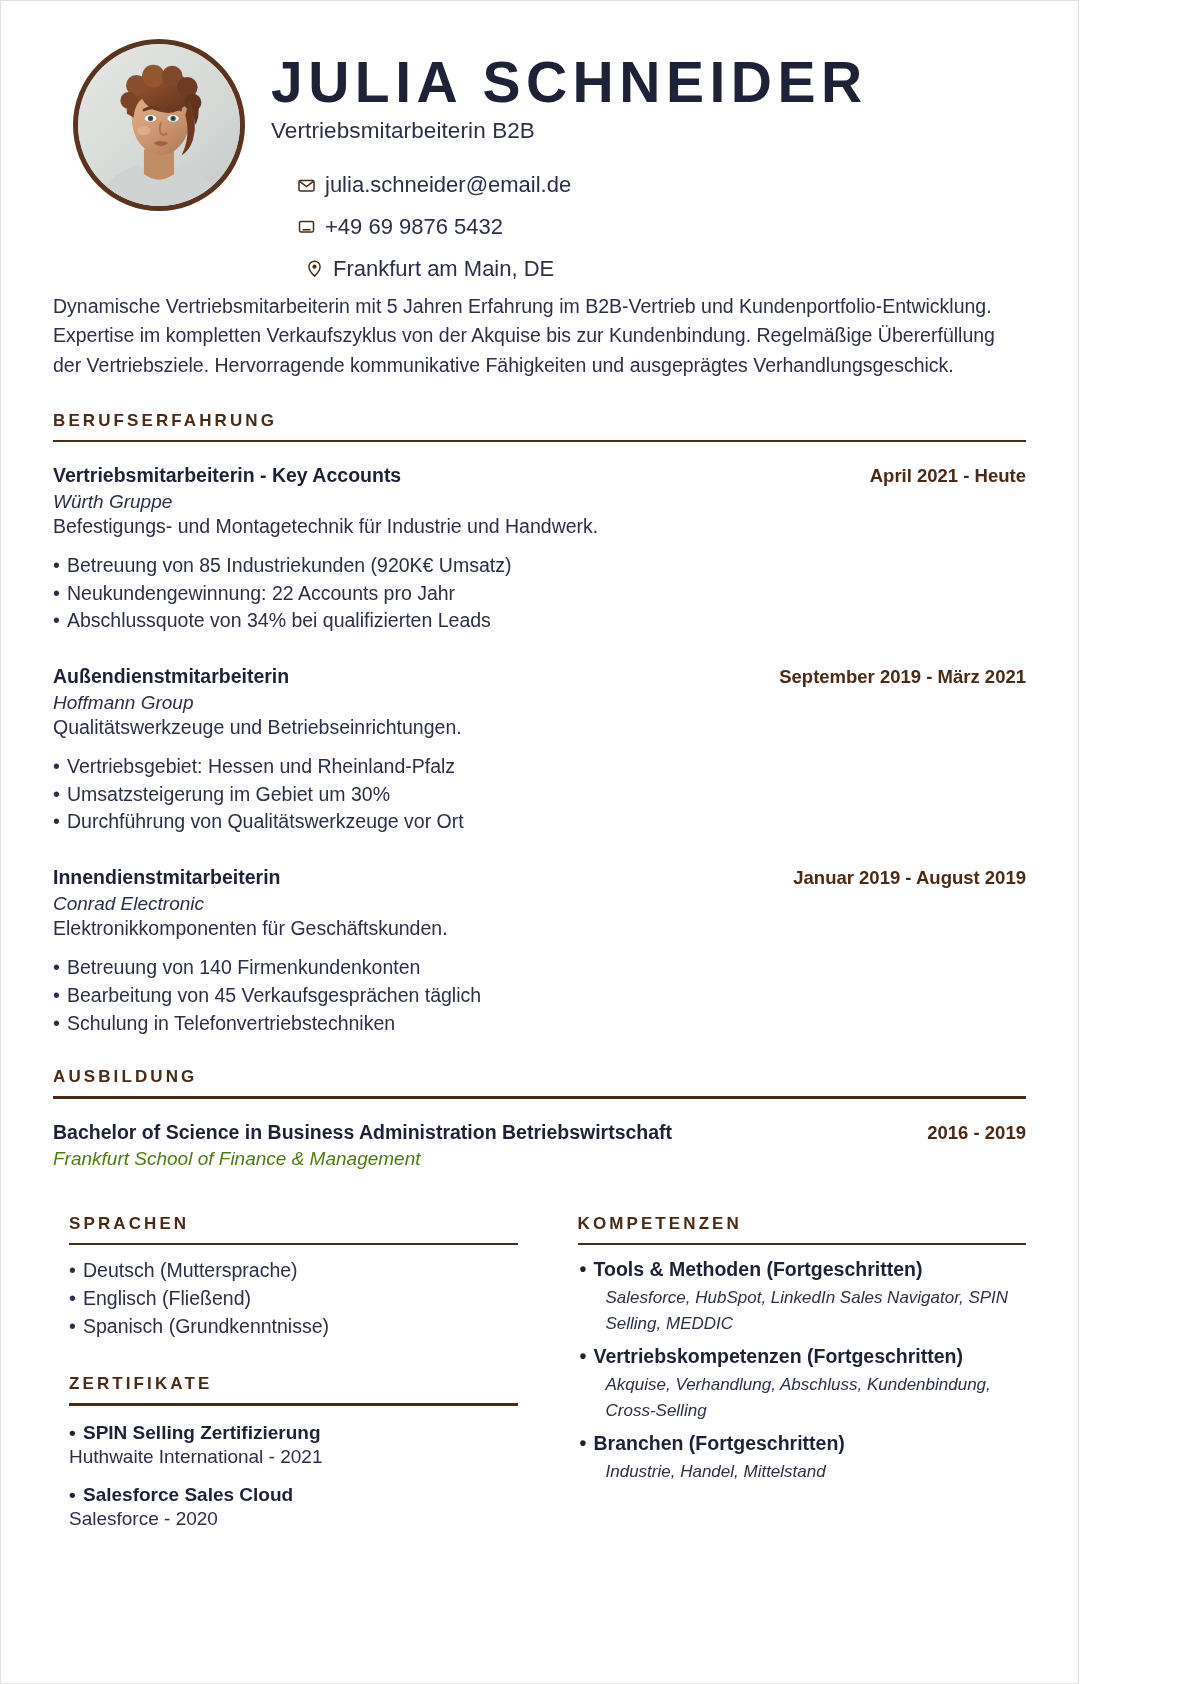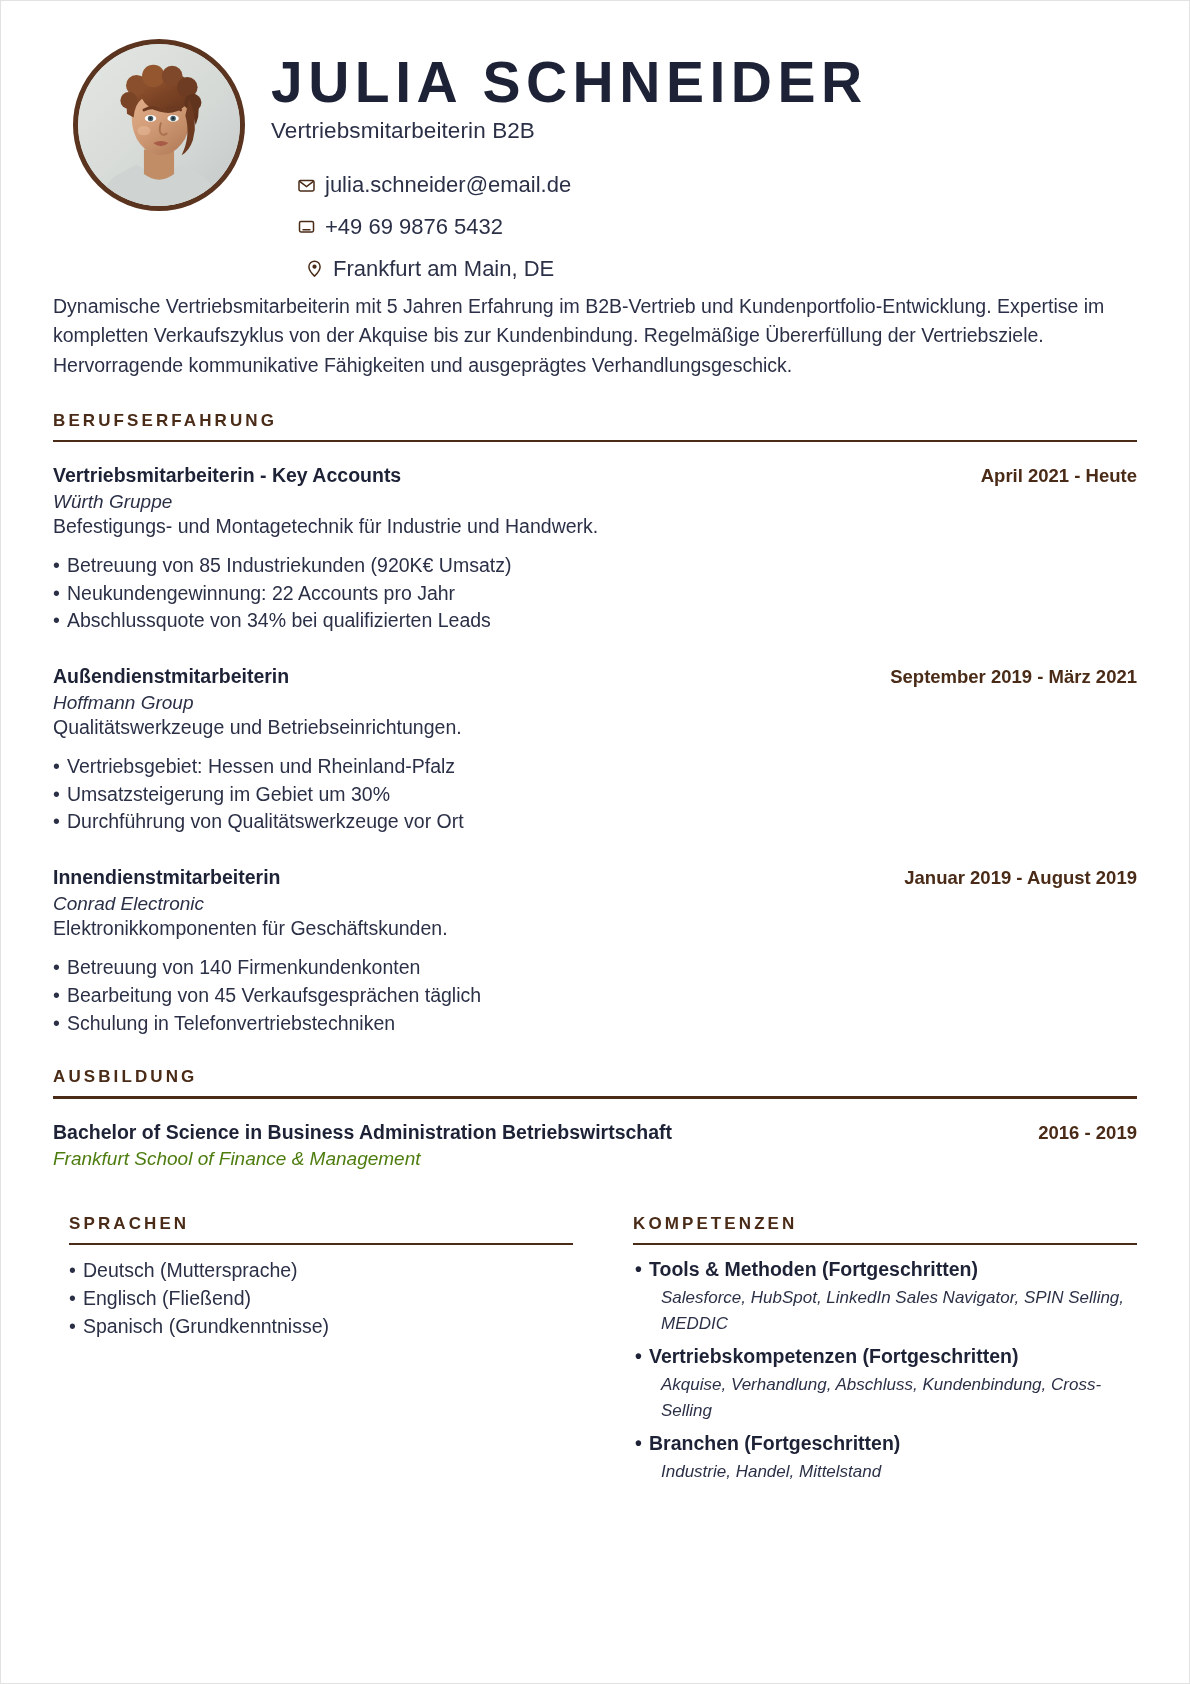--- a/index.html
+++ b/index.html
@@ -6,21 +6,21 @@
 
   html, body {
     width: 1190px;
     height: 1684px;
     background: #ffffff;
     font-family: "Liberation Sans", sans-serif;
   }
 
   .page {
     position: relative;
-    width: 1190px;
+    width: 1079px;
     height: 1684px;
     background: #ffffff;
     border: 1px solid #e2e2e2;
     padding: 30px 52px 40px 52px;
   }
 
   
   .header {
     display: flex;
     align-items: flex-start;
@@ -421,20 +421,32 @@
       <div class="sub-section">
         <div class="section-title">SPRACHEN</div>
         <div class="section-rule"></div>
         <div class="list">
           <div class="list-item">Deutsch (Muttersprache)</div>
           <div class="list-item">Englisch (Fließend)</div>
           <div class="list-item">Spanisch (Grundkenntnisse)</div>
         </div>
       </div>
 
+      <div class="sub-section">
+        <div class="section-title">ZERTIFIKATE</div>
+        <div class="section-rule"></div>
+        <div class="cert">
+          <div class="cert-name">SPIN Selling Zertifizierung</div>
+          <div class="cert-meta">Huthwaite International - 2021</div>
+        </div>
+        <div class="cert">
+          <div class="cert-name">Salesforce Sales Cloud</div>
+          <div class="cert-meta">Salesforce - 2020</div>
+        </div>
+      </div>
 
     </div>
 
     <div class="col">
 
       <div class="sub-section">
         <div class="section-title">KOMPETENZEN</div>
         <div class="section-rule"></div>
         <div class="list">
 

